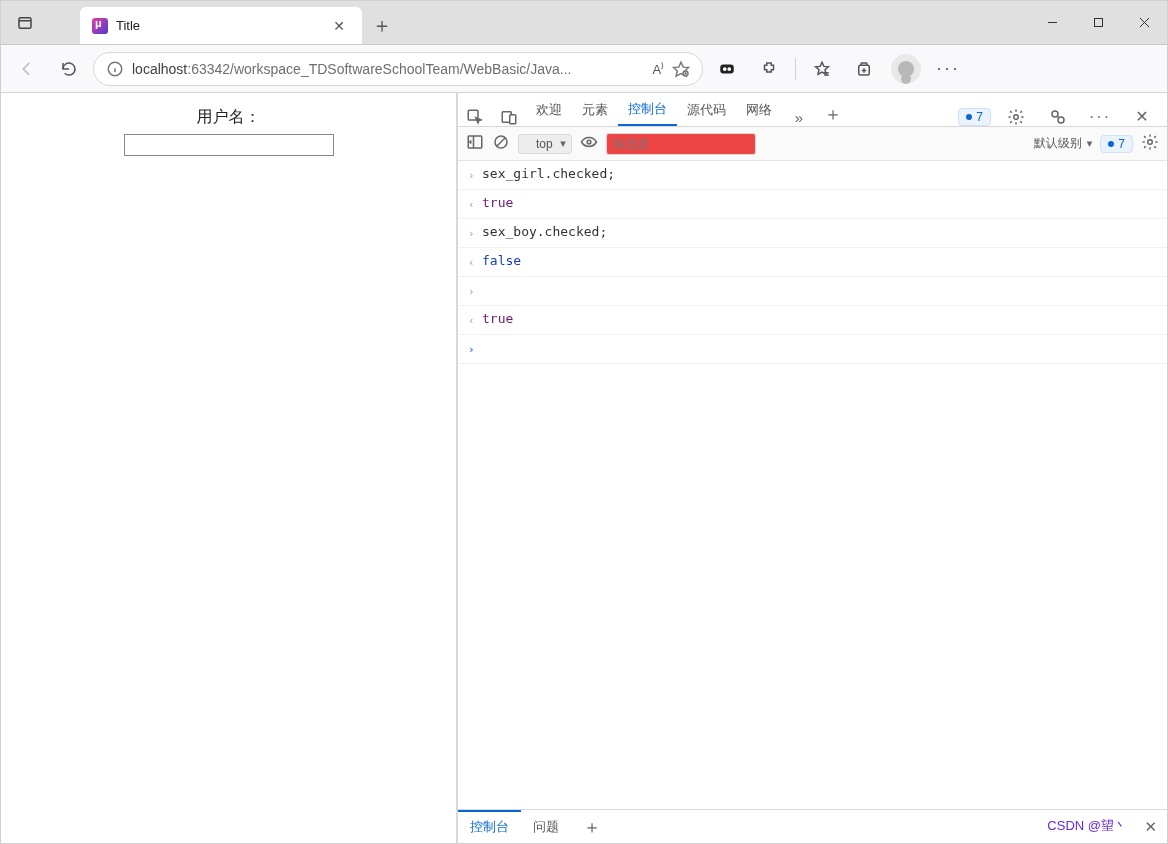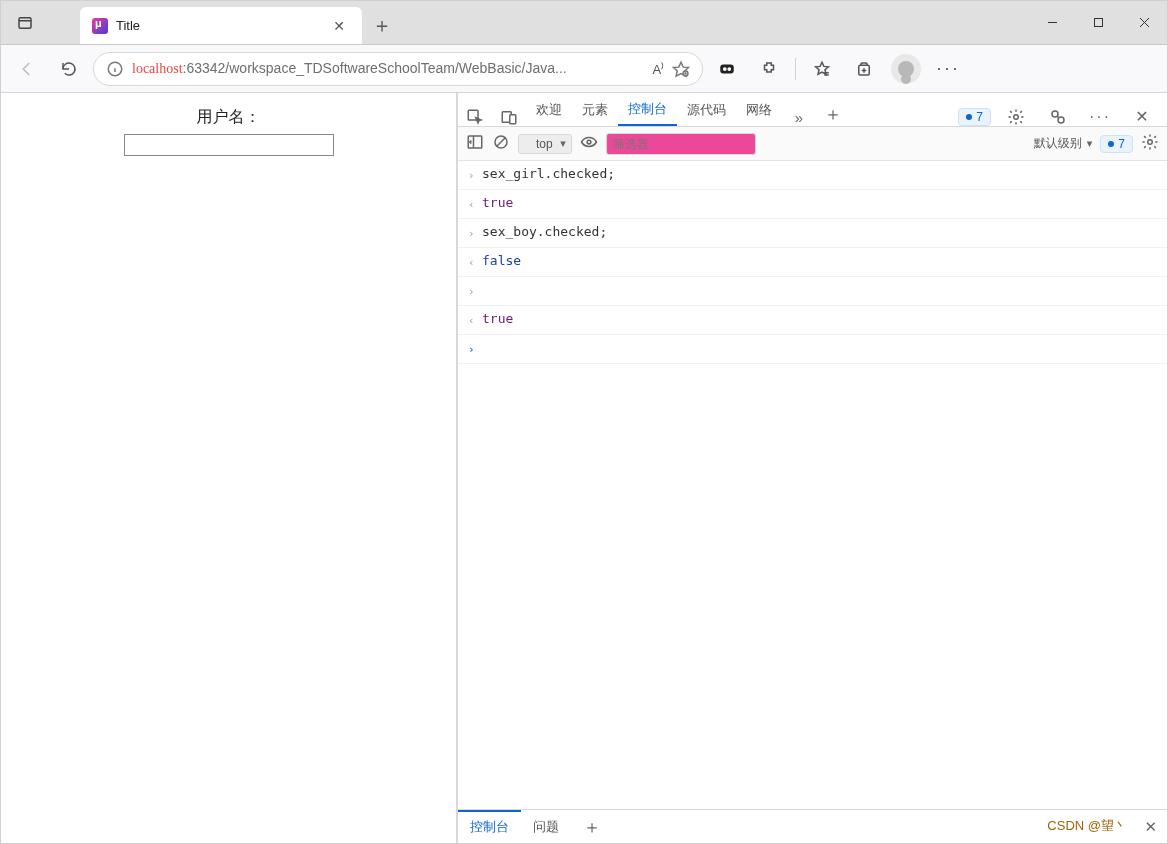--- a/index.html
+++ b/index.html
@@ -19,21 +19,21 @@
   .win-btns { display:flex; align-items:center; }
   .win-btn { width:46px; height:44px; display:flex; align-items:center; justify-content:center; color:#333; }
   .win-btn svg{width:11px;height:11px;}
 
   
   .toolbar { height:48px; display:flex; align-items:center; gap:6px; padding:0 8px; border-bottom:1px solid #d4d4d4; background:#f9f9fb; }
   .tb-btn { width:36px; height:36px; display:flex; align-items:center; justify-content:center; color:#555; border-radius:4px; }
   .tb-btn.disabled{color:#bbb;}
   .omni { flex:1; max-width:610px; height:34px; border:1px solid #d8d8d8; border-radius:17px; background:#fff; display:flex; align-items:center; padding:0 12px; gap:8px; color:#555; }
   .omni .addr { flex:1; font-size:14px; color:#6e6e6e; white-space:nowrap; overflow:hidden; text-overflow:ellipsis; }
-  .omni .addr .host{color:#ef4444;font-family:Liberation Serif, serif;}
+  .omni .addr .host{color:#404040;}
   .tb-group { display:flex; align-items:center; gap:6px; }
   .tb-sep { width:1px; height:22px; background:#d0d0d0; margin:0 2px; }
   .avatar { width:30px;height:30px;border-radius:50%;background:#e8e8e8;display:flex;align-items:center;justify-content:center; }
   .avatar::after{content:"";width:16px;height:16px;border-radius:50%;background:#b8b8b8;box-shadow:0 10px 0 -3px #b8b8b8;}
   .icon{width:18px;height:18px;}
 
   
   .main { flex:1; display:flex; min-height:0; }
   .page { width:455px; padding:9px 12px; font-size:16px; color:#222; line-height:1.9; font-family:"Microsoft YaHei",SimSun,serif; }
   .page .row { display:flex; align-items:center; gap:2px;flex-direction:column; }
@@ -49,40 +49,40 @@
   .dt-tabs .spacer{flex:1;}
   .dt-tabs .dt-right{display:flex;align-items:center;gap:8px;padding-right:8px;}
   .badge { display:flex; align-items:center; gap:4px; background:#eaf2fc; color:#0a67d1; border:1px solid #cfe1f6; border-radius:4px; padding:1px 7px; font-size:12px; }
   .badge .dot{width:6px;height:6px;border-radius:50%;background:#0a67d1;}
 
   .dt-sub { height:34px; display:flex; align-items:center; gap:8px; padding:0 8px; border-bottom:1px solid #e4e4e4; font-size:12px; color:#555; background:#fafafa; }
   .dt-sub .sel{ background:#ededed; border:1px solid #d8d8d8; border-radius:3px; padding:2px 18px 2px 17px; position:relative; }
   .dt-sub .sel::after{content:"▾"; position:absolute; right:5px; top:2px; color:#666; font-size:11px;}
   .dt-sub .dd { display:flex; align-items:center; gap:3px; }
   .dt-sub .dd::after{content:"▾"; font-size:11px; color:#666; margin-left:2px;}
-  .dt-sub input.filter{ flex:1; height:22px; border:1px solid #d8d8d8; border-radius:3px; padding:0 6px; font-size:12px; background:#ec4899; max-width:150px; }
+  .dt-sub input.filter{ flex:1; height:22px; border:1px solid #d8d8d8; border-radius:3px; padding:0 6px; font-size:12px; background:#ef4444; max-width:150px; }
   .dt-sub .sub-spacer{flex:1;}
 
   .console { flex:1; overflow:auto; font-family:Consolas,Menlo,monospace; font-size:13px; line-height:22px; color:#333; }
   .crow { display:flex; align-items:flex-start; padding:2px 10px; border-bottom:1px solid #f1f1f1; }
   .crow .mark{ width:14px; flex-shrink:0; color:#888; font-size:11px; margin-top:2px;}
   .crow.in .mark{color:#9a9a9a;}
   .crow.out .mark{color:#9a9a9a;}
   .crow.prompt .mark{color:#3a76d6; font-weight:bold;}
   .crow .code{ flex:1; white-space:pre; }
   .kw-true{color:#701a75;}
   .kw-false{color:#1a3eb3;}
 
   .dt-bottom { height:34px; border-top:1px solid #d8d8d8; display:flex; align-items:center; font-size:13px; color:#555; }
   .dt-bottom .btab{ padding:0 12px; height:100%; display:flex; align-items:center; }
   .dt-bottom .btab.active{ border-top:2px solid #0a67d1; color:#0a67d1; background:#fff; margin-top:-1px; }
   .dt-bottom .bplus{ padding:0 12px; font-size:18px; color:#666;}
   .dt-bottom .bspacer{flex:1;}
   .dt-bottom .bclose{ padding:0 10px; color:#666; font-size:15px;}
-  .watermark { position:absolute; right:40px; bottom:8px; color:#a16207; font-size:13px; pointer-events:none; }
+  .watermark { position:absolute; right:40px; bottom:8px; color:#6d28d9; font-size:13px; pointer-events:none; }
 
   .rel{position:relative;}
 </style>
 </head>
 <body>
 
 <div class="title-bar">
   <div class="tab-outline-btn">
     <svg class="icon" viewBox="0 0 24 24" fill="none" stroke="#444" stroke-width="2">
         <rect x="4" y="5" width="16" height="14" rx="2"></rect>

